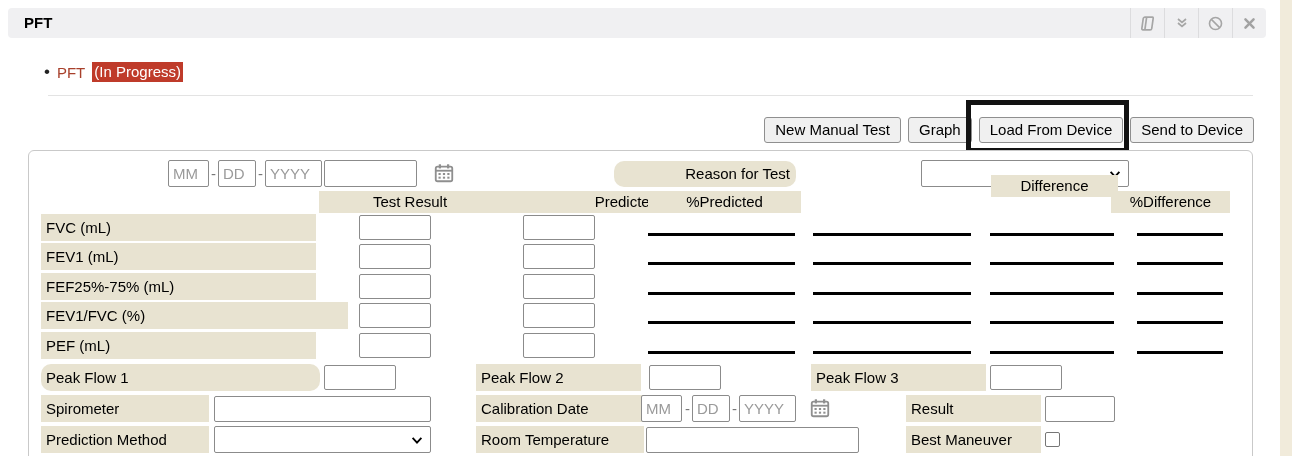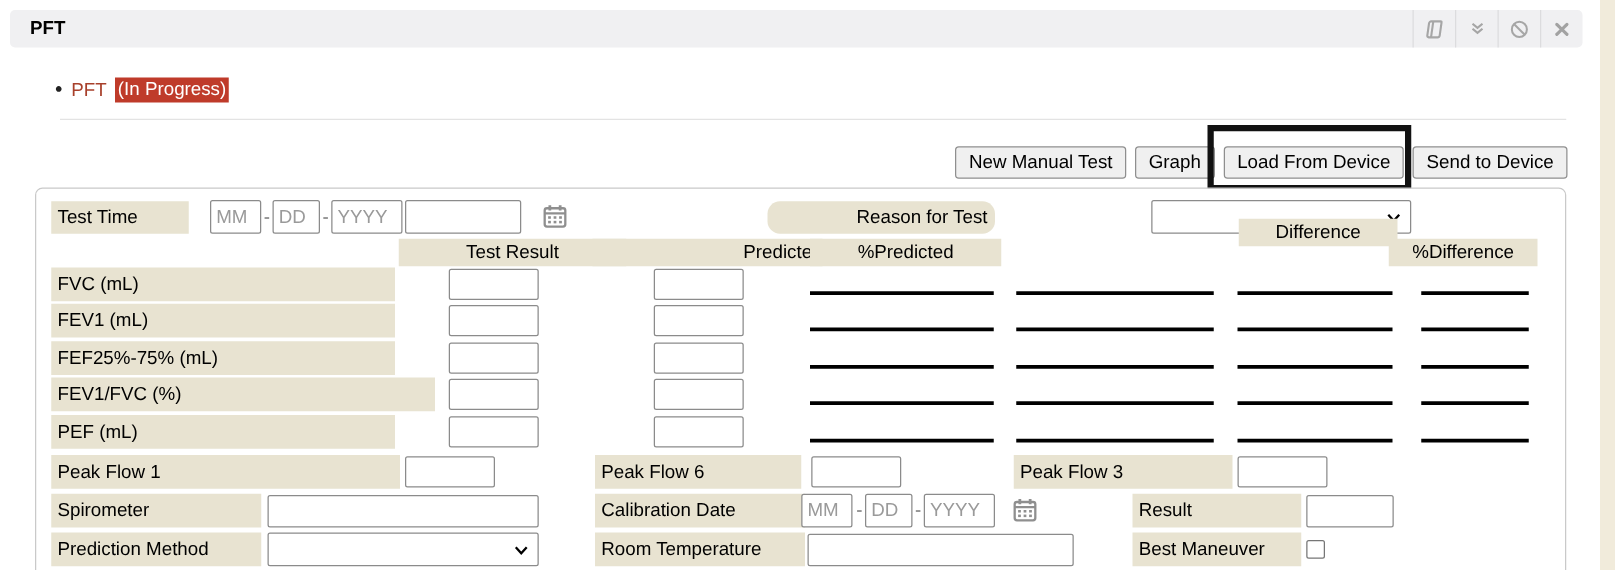--- a/index.html
+++ b/index.html
@@ -139,21 +139,20 @@
     <button class="btn">Graph</button>
     <span class="btn-wrap">
       <button class="btn">Load From Device</button>
       <span class="annotation-box"></span>
     </span>
     <button class="btn">Send to Device</button>
   </div>
 
   <div class="panel">
 
-    <div class="cell" style="left:12px;top:10px;width:110px;height:26px;line-height:26px;">Test Time</div>
     <input class="inp" style="left: 139px; top: 9px; width: 41px; height: 27px;" placeholder="MM">
     <span class="hyph" style="left:182px;top:9px;line-height:27px;">-</span>
     <input class="inp" style="left: 189px; top: 9px; width: 38px; height: 27px;" placeholder="DD">
     <span class="hyph" style="left:229px;top:9px;line-height:27px;">-</span>
     <input class="inp" style="left: 236px; top: 9px; width: 57px; height: 27px;" placeholder="YYYY">
     <input class="inp" style="left: 295px; top: 9px; width: 93px; height: 27px;" value="">
     <span class="calendar-btn" style="left:404px;top:11px;">
       <span>
         <svg width="22" height="22" viewBox="0 0 24 24">
           <rect x="3" y="5" width="18" height="16" rx="2" fill="none" stroke="#8f8f8f" stroke-width="2"></rect>
@@ -230,23 +229,23 @@
     <div>
       <div class="cell" style="left:12px;top:181px;width:275px;height:27px;line-height:27px;">PEF (mL)</div>
       <input class="inp" style="left: 330px; top: 182px; width: 72px; height: 25px;">
       <input class="inp" style="left: 494px; top: 182px; width: 72px; height: 25px;">
       <div class="dash" style="left:619px;top:200px;width:147px;"></div>
       <div class="dash" style="left:784px;top:200px;width:158px;"></div>
       <div class="dash" style="left:961px;top:200px;width:124px;"></div>
       <div class="dash" style="left:1108px;top:200px;width:86px;"></div>
     </div>
 
-    <div class="cell" style="left:12px;top:213px;width:279px;height:27px;line-height:27px;">Peak Flow 1</div>
+    <div class="cell" style="left:12px;top:213px;width:279px;height:27px;line-height:27px;border-radius:10px;">Peak Flow 1</div>
     <input class="inp" style="left: 295px; top: 214px; width: 72px; height: 25px;">
-    <div class="cell" style="left:447px;top:213px;width:165px;height:27px;line-height:27px;">Peak Flow 6</div>
+    <div class="cell" style="left:447px;top:213px;width:165px;height:27px;line-height:27px;">Peak Flow 2</div>
     <input class="inp" style="left: 620px; top: 214px; width: 72px; height: 25px;">
     <div class="cell" style="left:782px;top:213px;width:175px;height:27px;line-height:27px;">Peak Flow 3</div>
     <input class="inp" style="left: 961px; top: 214px; width: 72px; height: 25px;">
 
     <div class="cell" style="left:12px;top:244px;width:168px;height:27px;line-height:27px;">Spirometer</div>
     <input class="inp" style="left: 185px; top: 245px; width: 217px; height: 26px;" value="">
     <div class="cell" style="left:447px;top:244px;width:168px;height:27px;line-height:27px;">Calibration Date</div>
     <input class="inp" style="left: 612px; top: 244px; width: 41px; height: 27px;" placeholder="MM">
     <span class="hyph" style="left:656px;top:244px;line-height:27px;">-</span>
     <input class="inp" style="left: 663px; top: 244px; width: 38px; height: 27px;" placeholder="DD">

